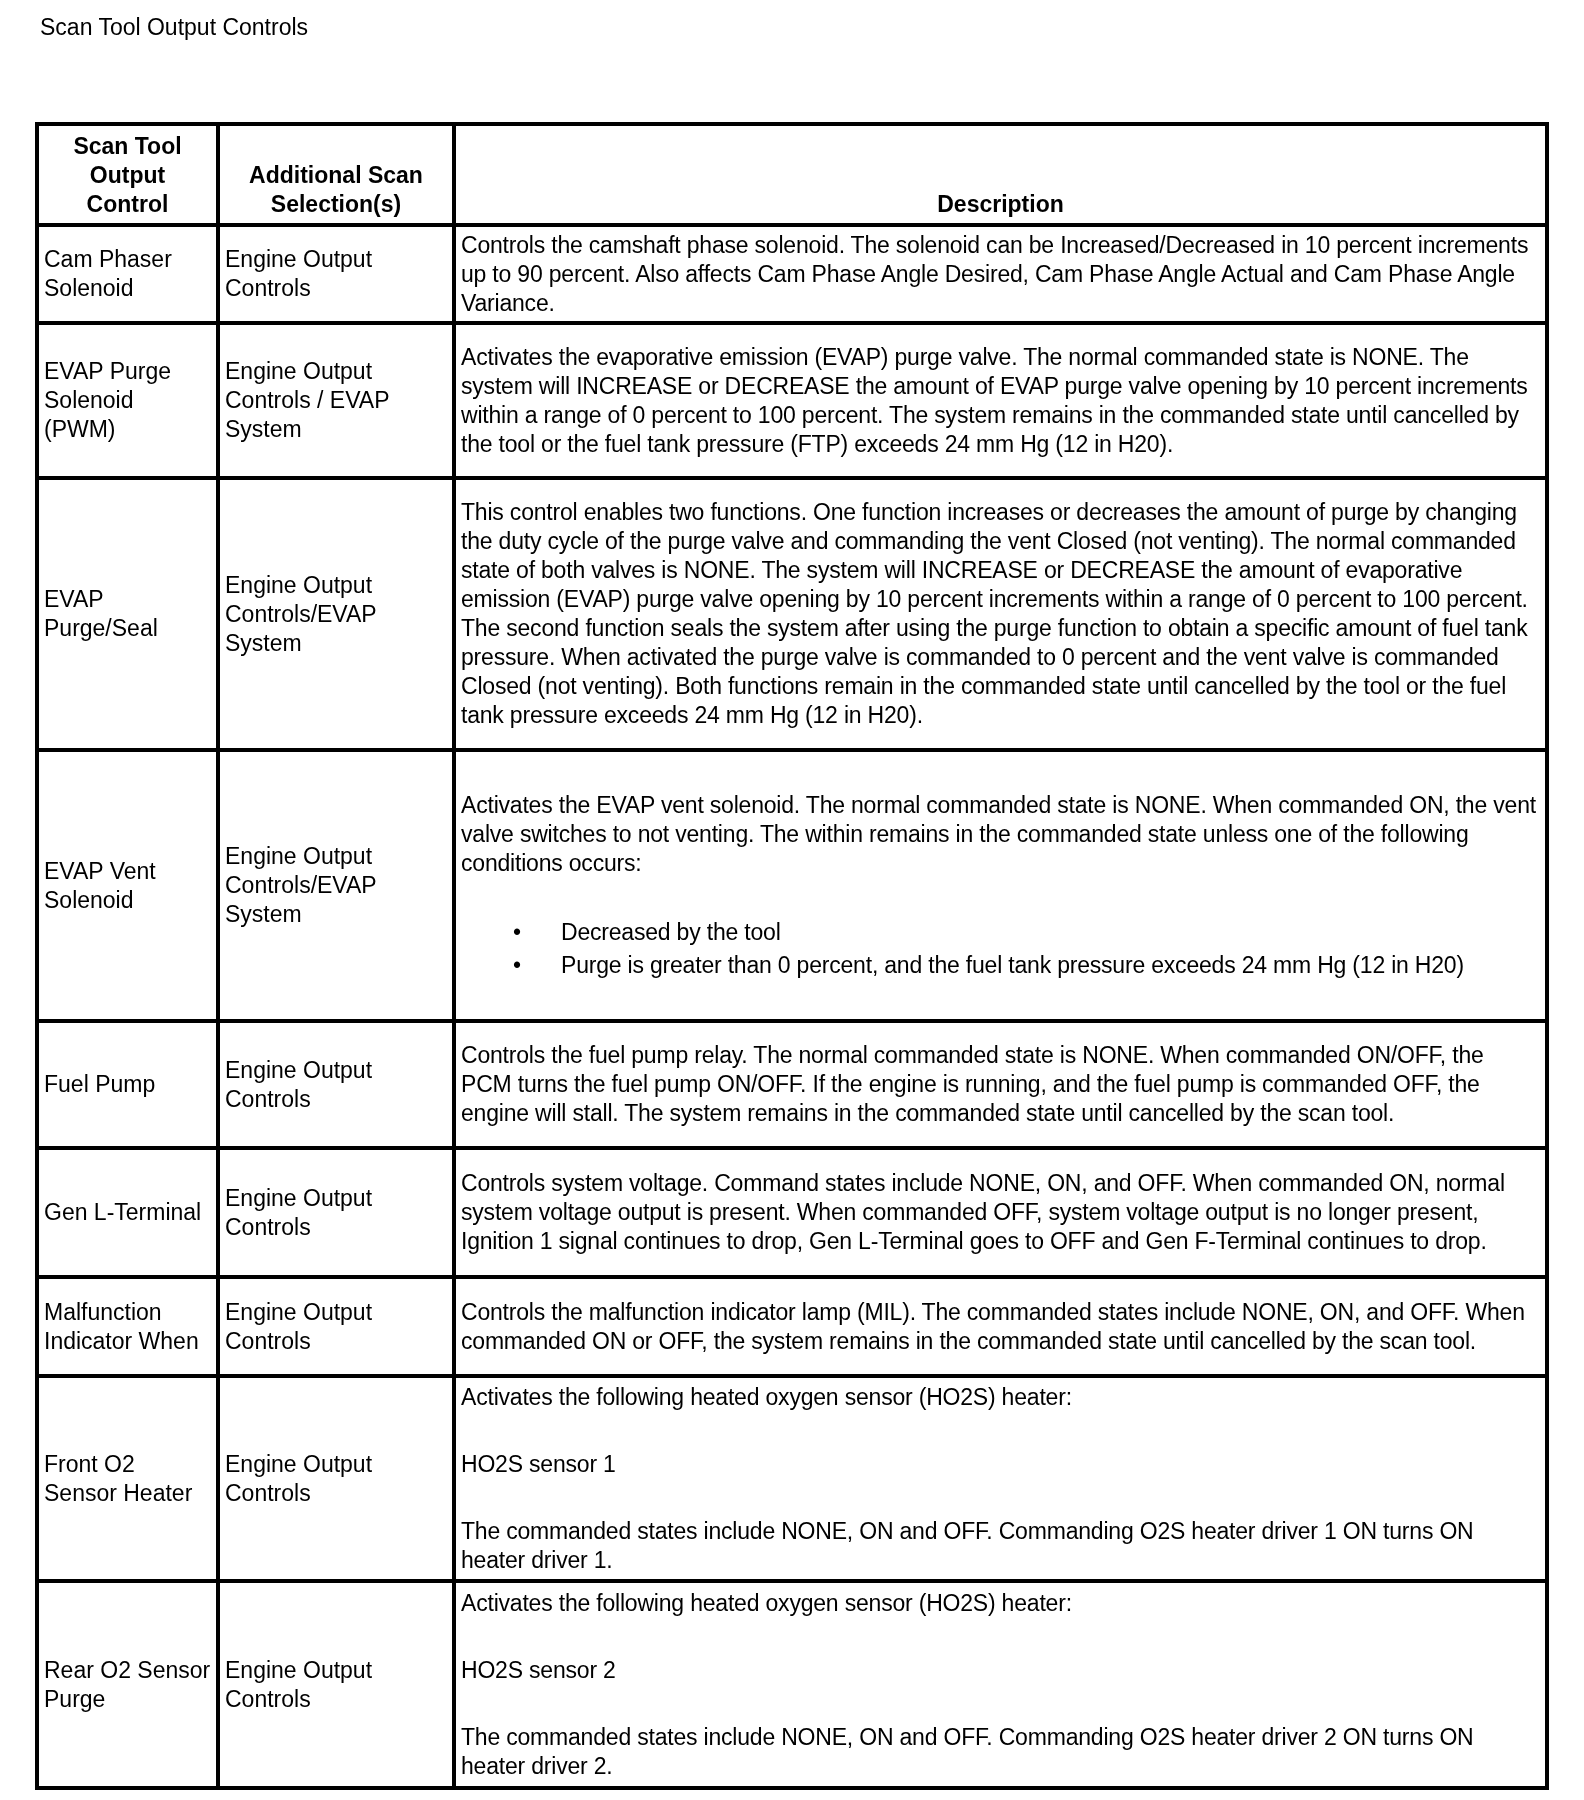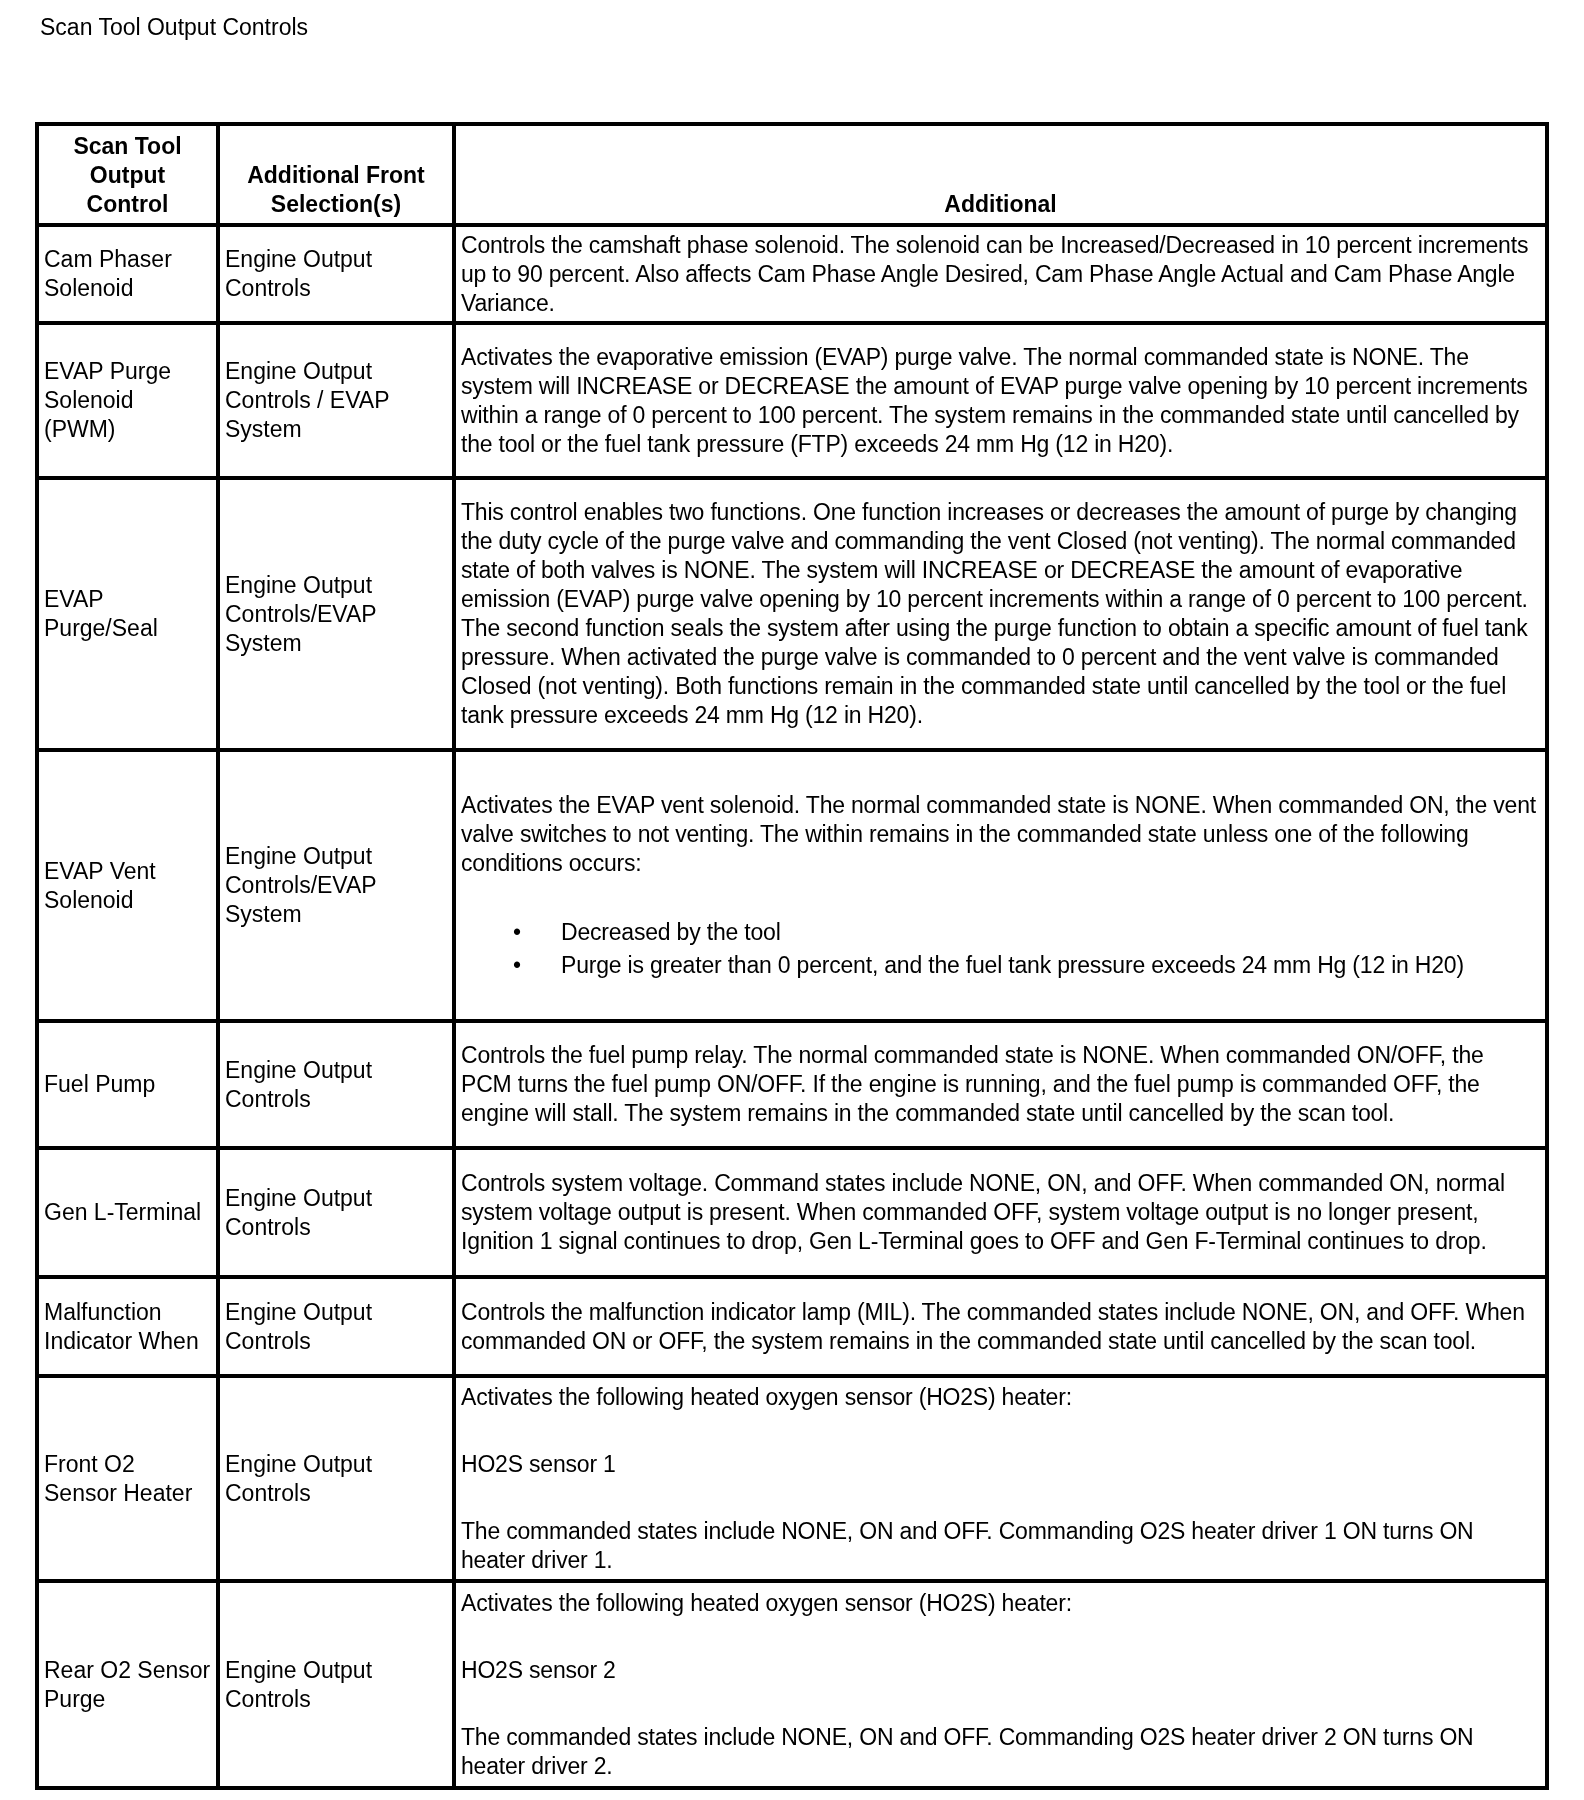--- a/index.html
+++ b/index.html
@@ -26,22 +26,22 @@
 
 <table class="grid">
   <colgroup>
       <col class="c1">
       <col class="c2">
       <col class="c3">
     </colgroup>
   <thead>
     <tr style="height:101px;">
       <th style="padding-left:20px;padding-right:20px;">Scan Tool Output Control</th>
-      <th style="padding-left:12px;padding-right:12px;">Additional Front Selection(s)</th>
-      <th>Additional</th>
+      <th style="padding-left:12px;padding-right:12px;">Additional Scan Selection(s)</th>
+      <th>Description</th>
     </tr>
   </thead>
   <tbody>
 
     <tr style="height:98px;margin-top:32px;">
       <td>Cam Phaser Solenoid</td>
       <td>Engine Output Controls</td>
       <td class="desc">
         <p>Controls the camshaft phase solenoid. The solenoid can be Increased/Decreased in 10 percent increments up to 90 percent. Also affects Cam Phase Angle Desired, Cam Phase Angle Actual and Cam Phase Angle Variance.</p>
       </td>

